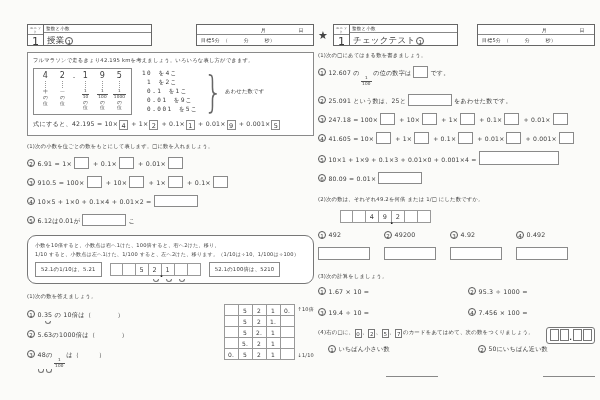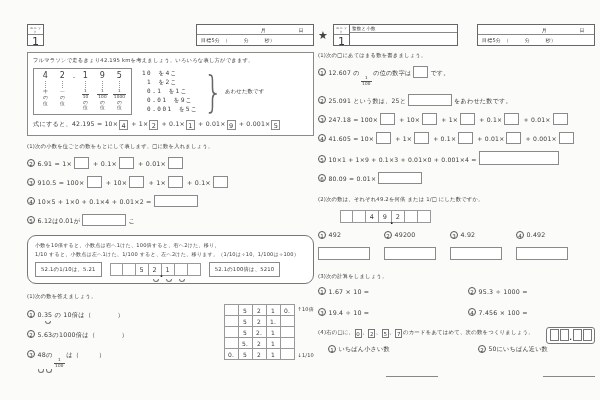--- a/index.html
+++ b/index.html
@@ -119,20 +119,27 @@
 </head>
 <body>
 
 <div class="page" id="pageL">
 
   <div class="hdr">
     <div class="hdr-main">
       <div class="unit-cell">
         <div class="unit-word">ユニット</div>
         <div class="unit-num">1</div>
+      </div>
+      <div class="title-cell">
+        <div class="subject">整数と小数</div>
+        <div class="wk-title">
+          <span>授業</span>
+          <span class="cnum">1</span>
+        </div>
       </div>
     </div>
     <div class="hdr-spacer"></div>
     <div class="date-cell">
       <div class="date-row">
         <span>月</span>
         <span>日</span>
       </div>
       <div class="goal-row">
         <span>目標5分</span>
@@ -308,20 +315,24 @@
 
   <div class="hdr">
     <span class="hdr-star">★</span>
     <div class="hdr-main">
       <div class="unit-cell">
         <div class="unit-word">ユニット</div>
         <div class="unit-num">1</div>
       </div>
       <div class="title-cell">
         <div class="subject">整数と小数</div>
+        <div class="wk-title">
+          <span>チェックテスト</span>
+          <span class="cnum">1</span>
+        </div>
       </div>
     </div>
     <div class="hdr-spacer"></div>
     <div class="date-cell">
       <div class="date-row">
         <span>月</span>
         <span>日</span>
       </div>
       <div class="goal-row">
         <span>目標5分</span>

